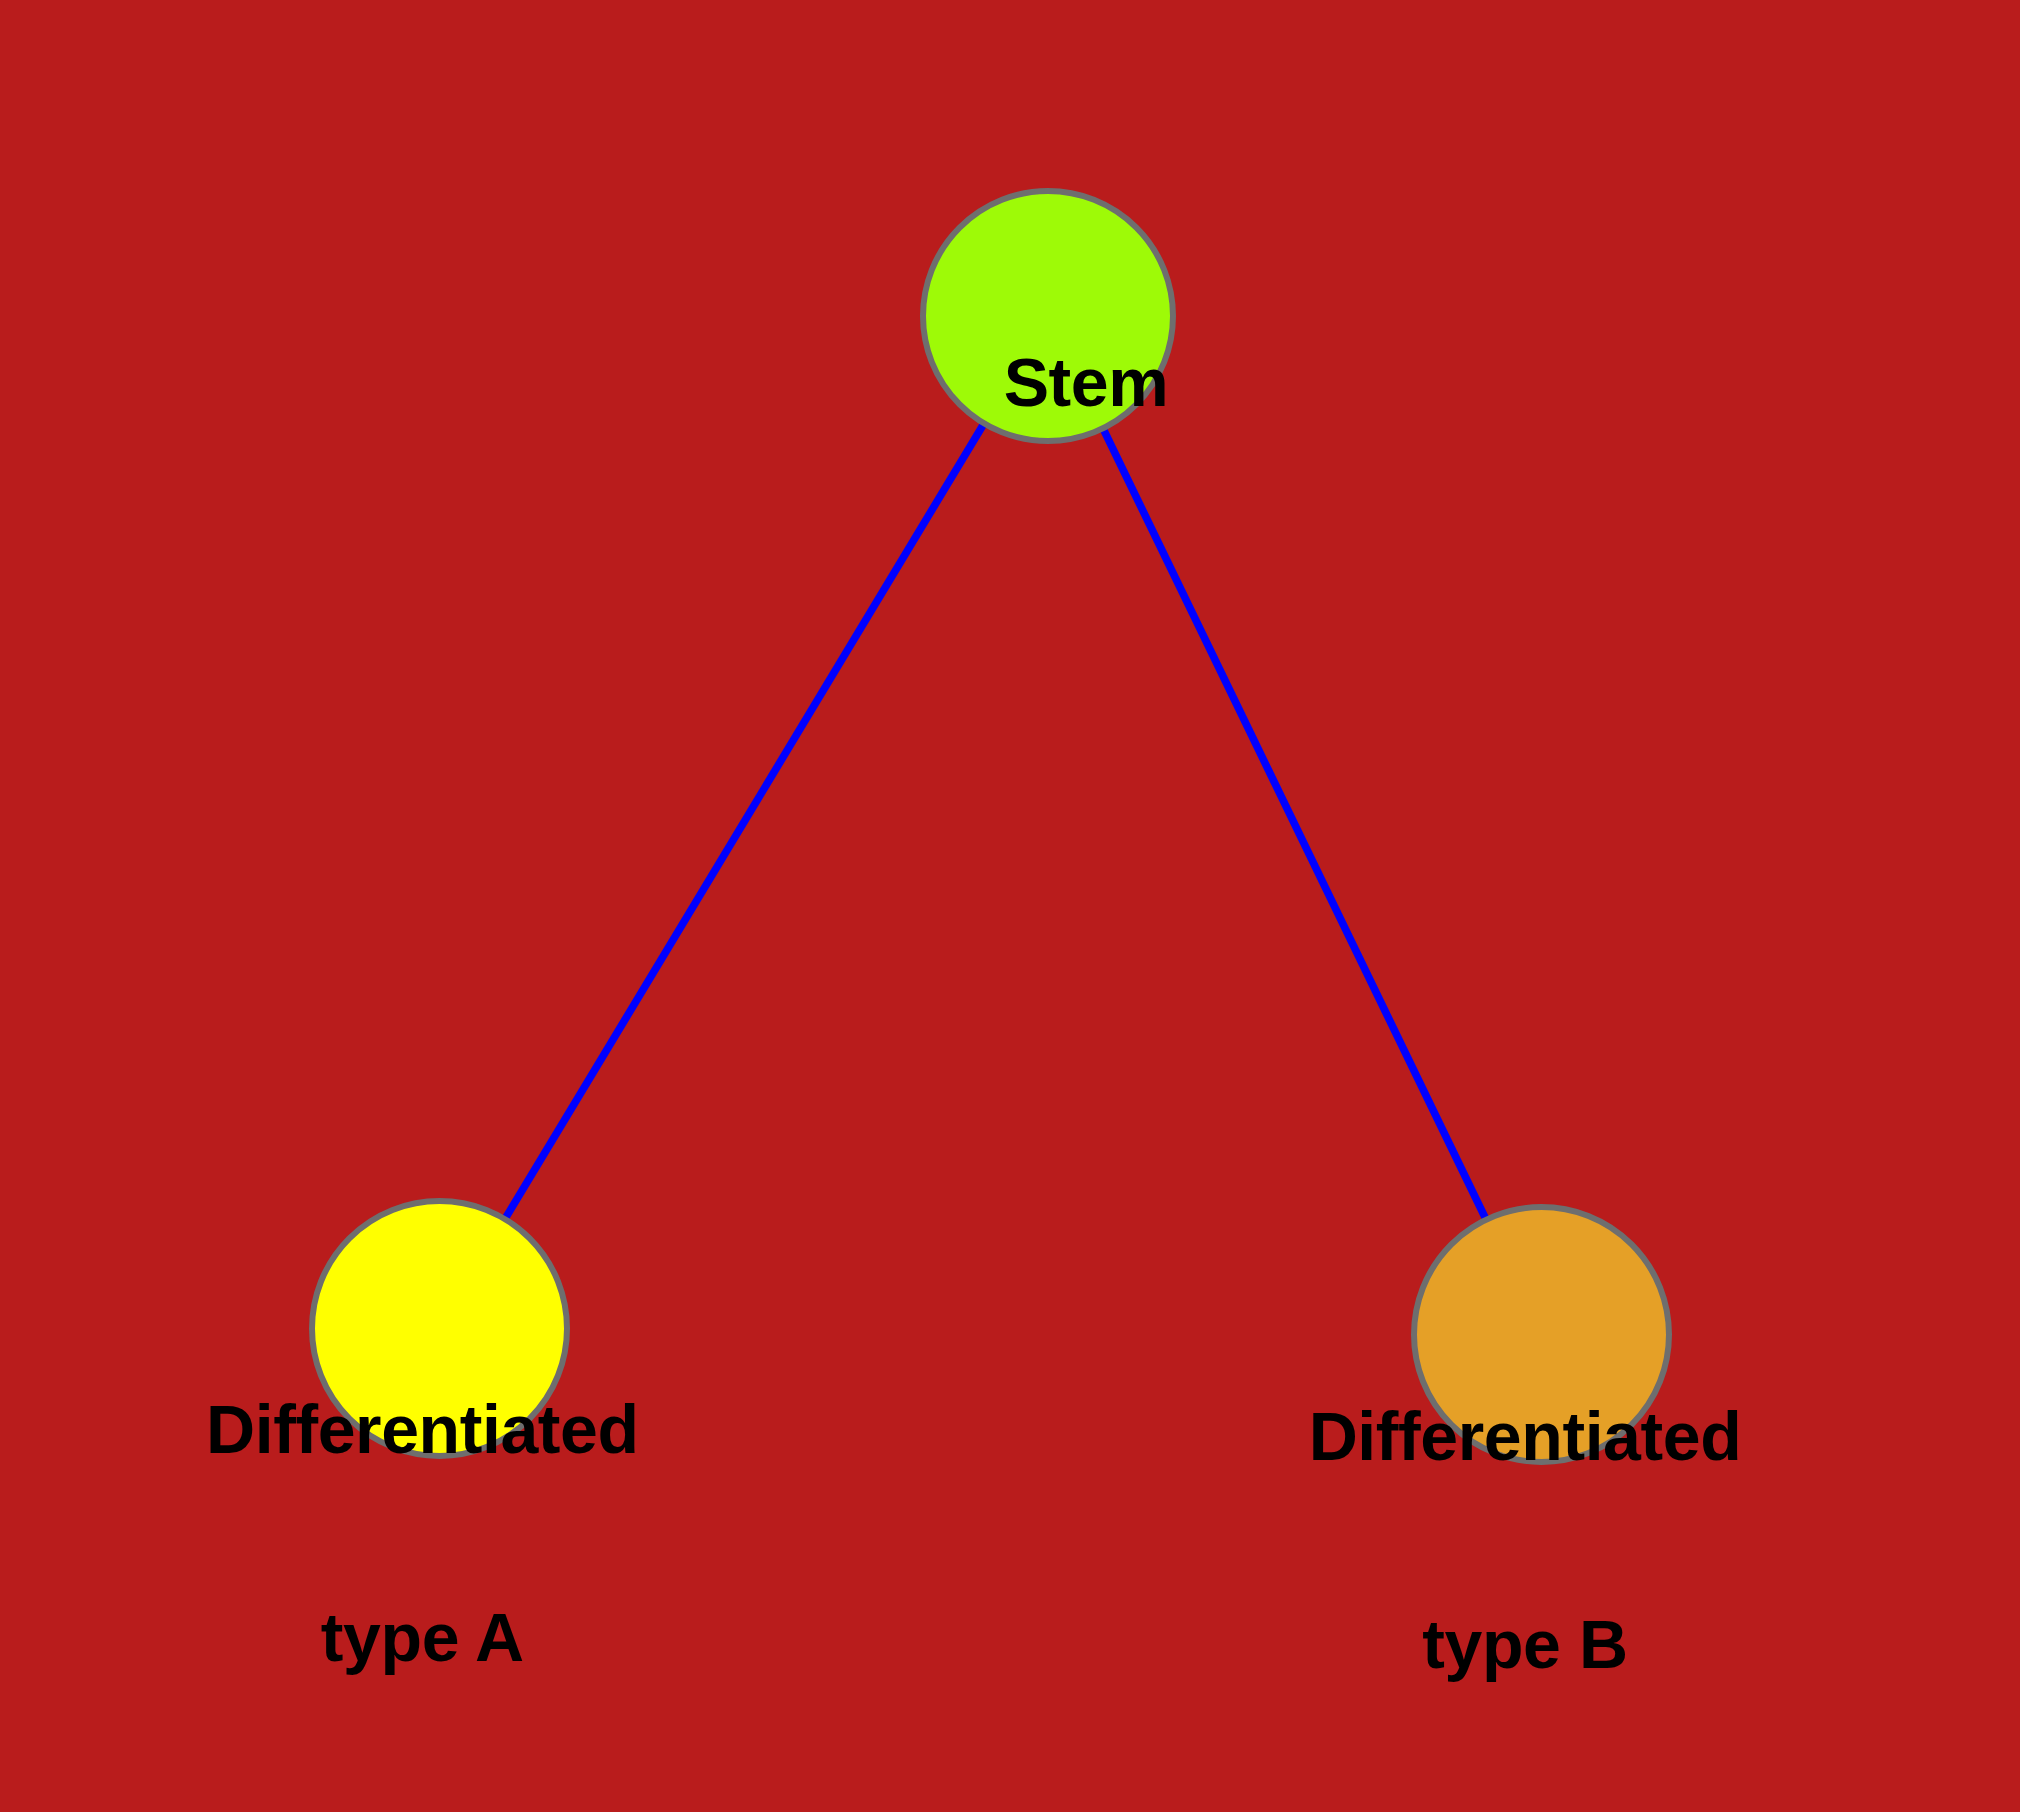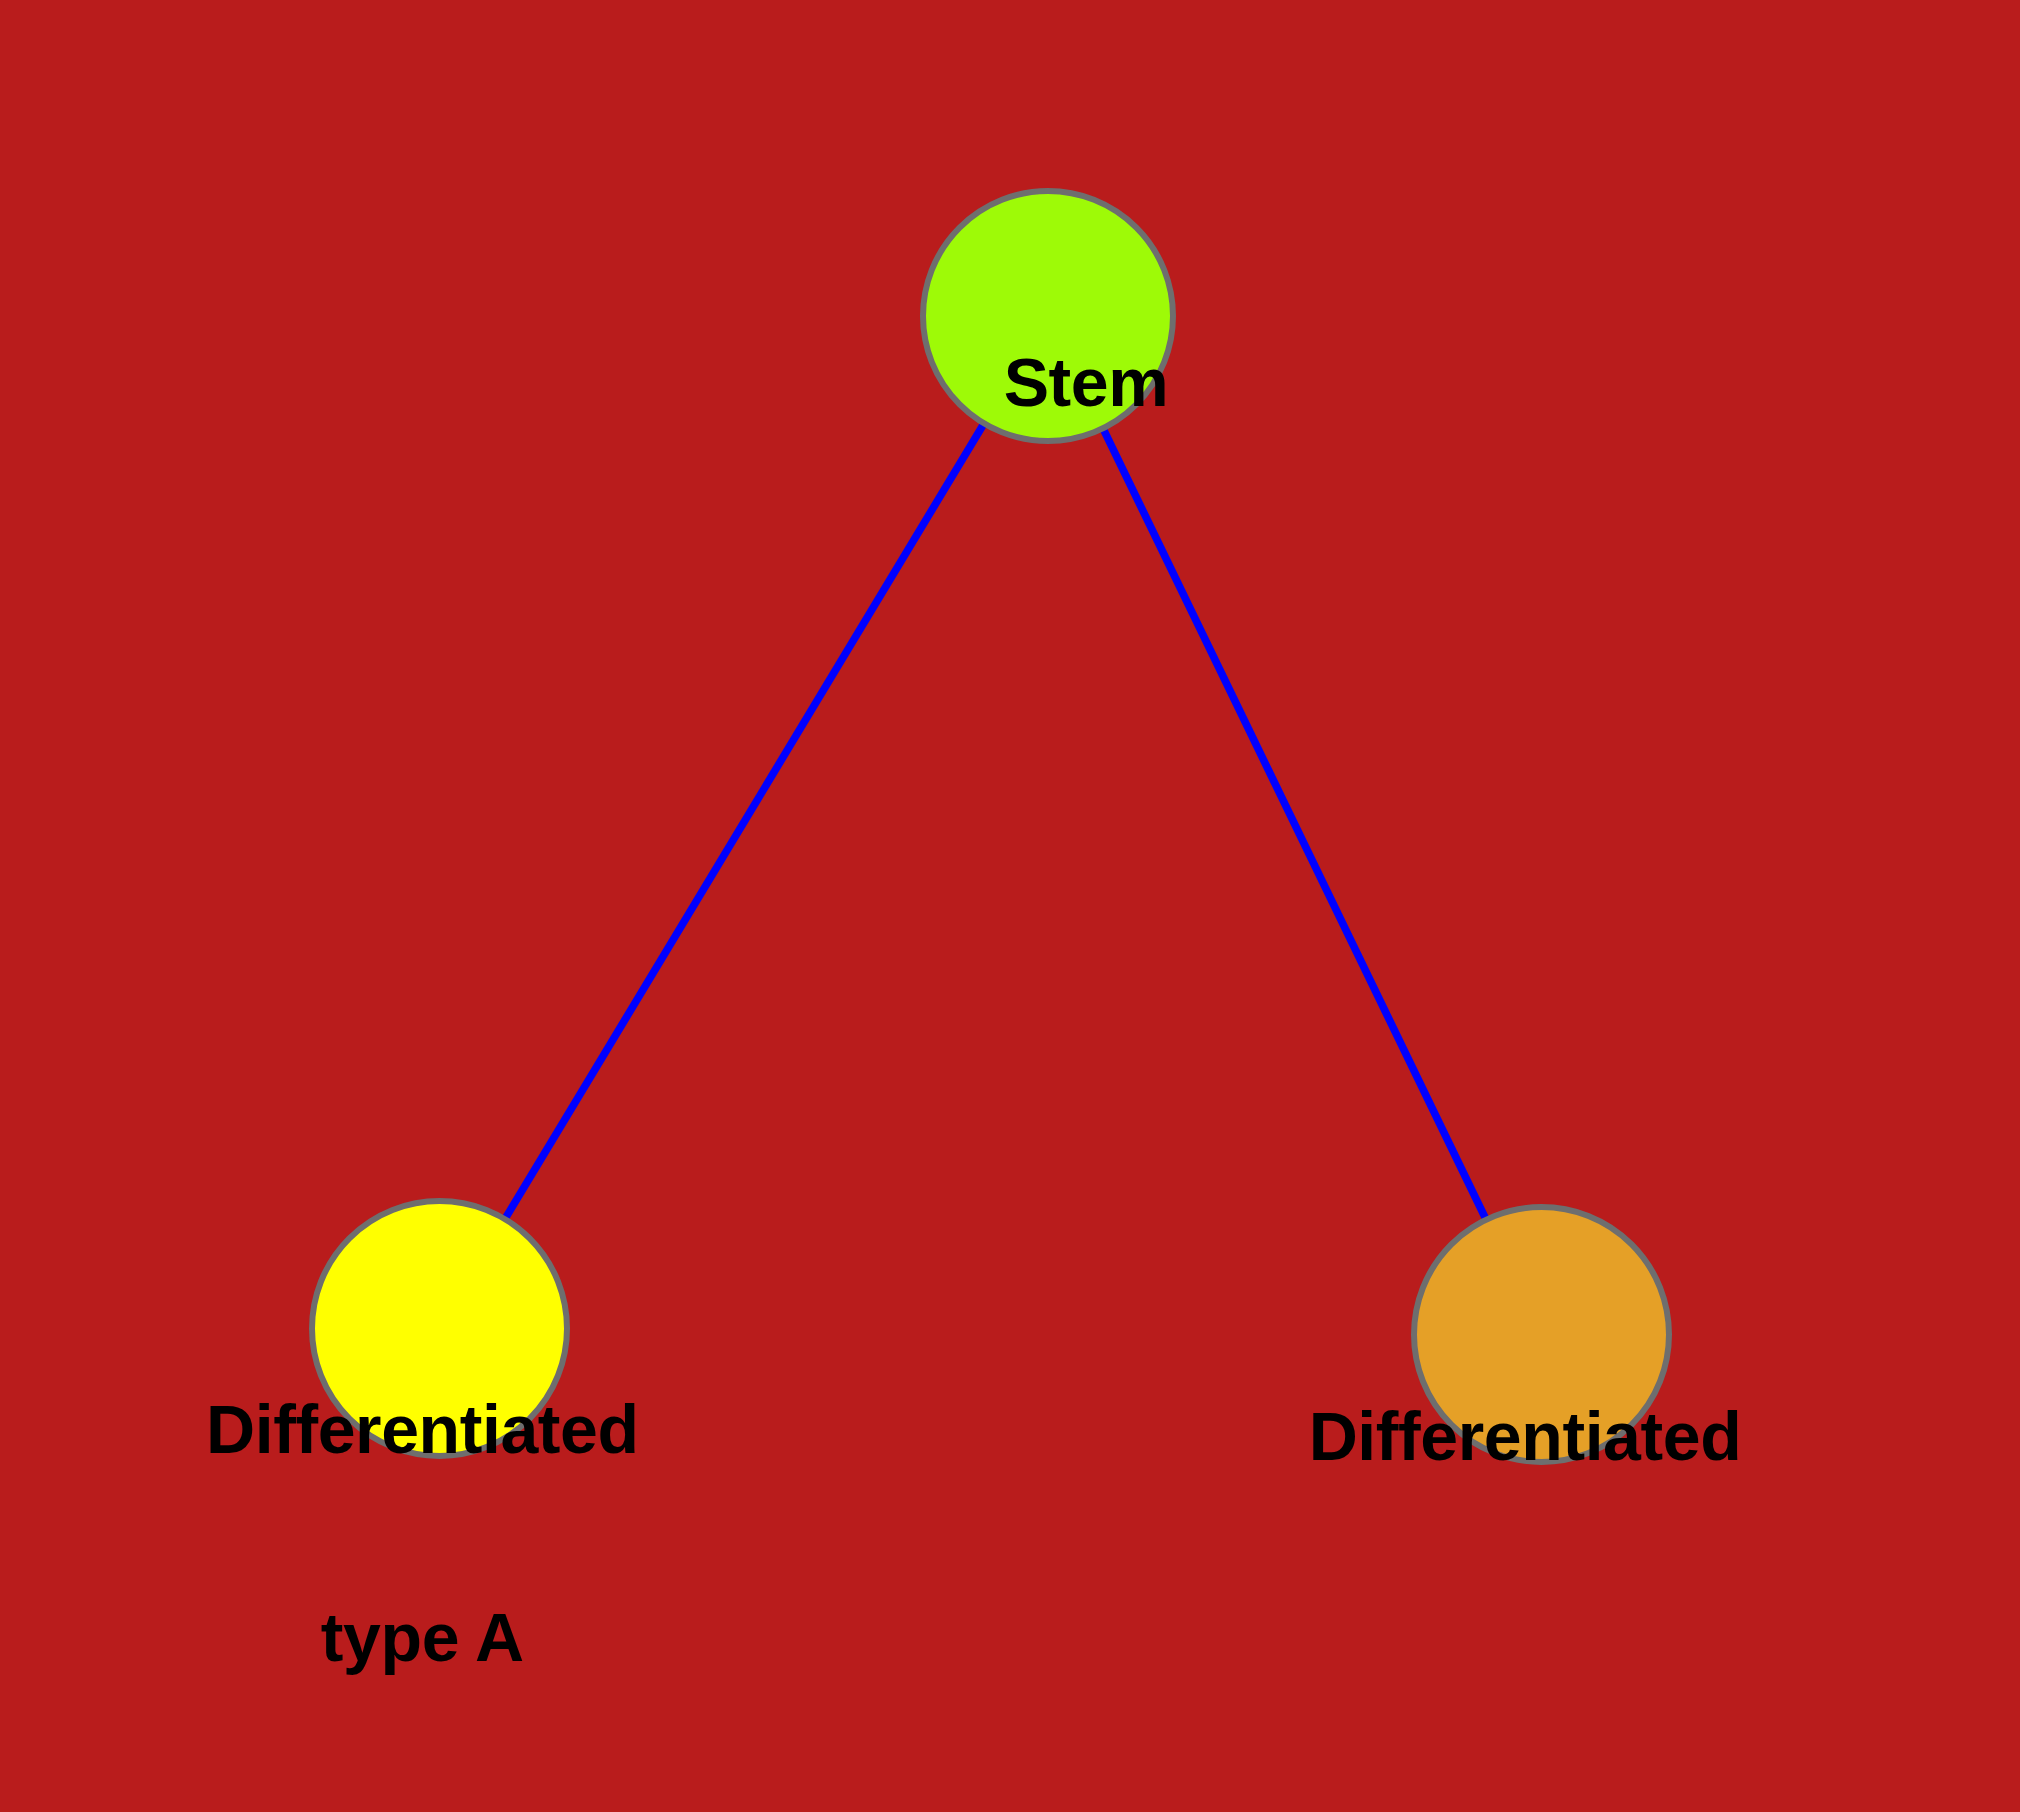--- a/index.html
+++ b/index.html
@@ -64,16 +64,17 @@
     <span>Stem</span>
   </div>
 
   <div class="node-label" style="font-size: 68px; width: 848px; left: -1.7px; top: 1256px; color: rgb(0, 0, 0);">
     <div>Differentiated</div>
     <div>type A</div>
   </div>
 
   <div class="node-label" style="font-size: 68px; width: 848px; left: 1101px; top: 1263px; color: rgb(0, 0, 0);">
     <div>Differentiated</div>
+    <div>type B</div>
   </div>
 
 </div>
 
 
 </body></html>

